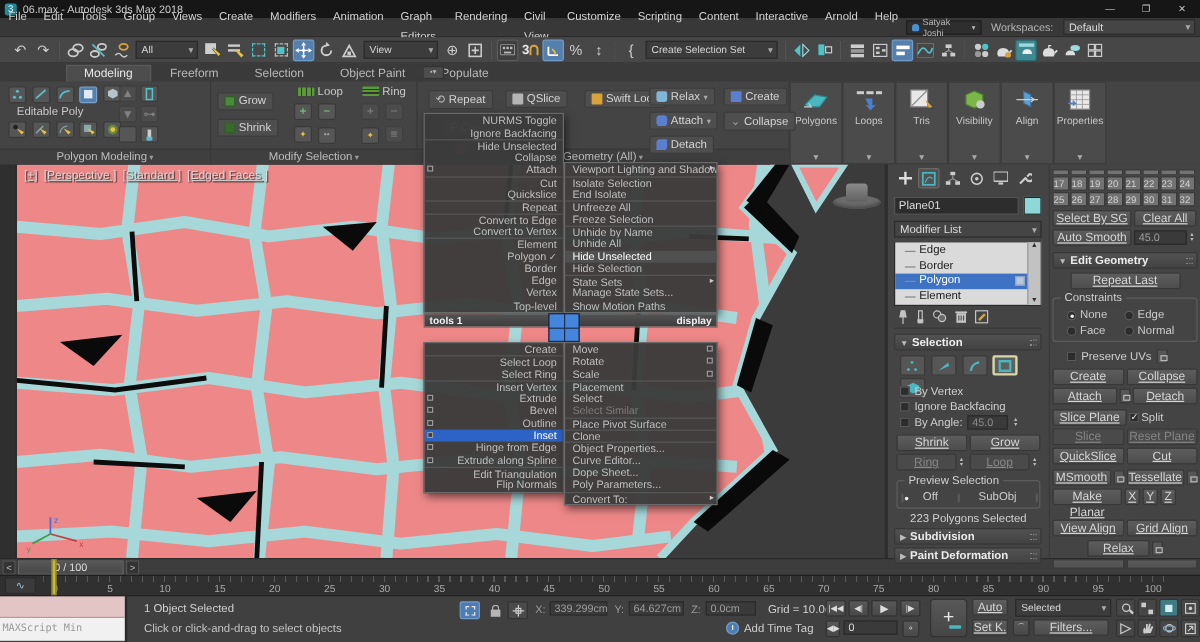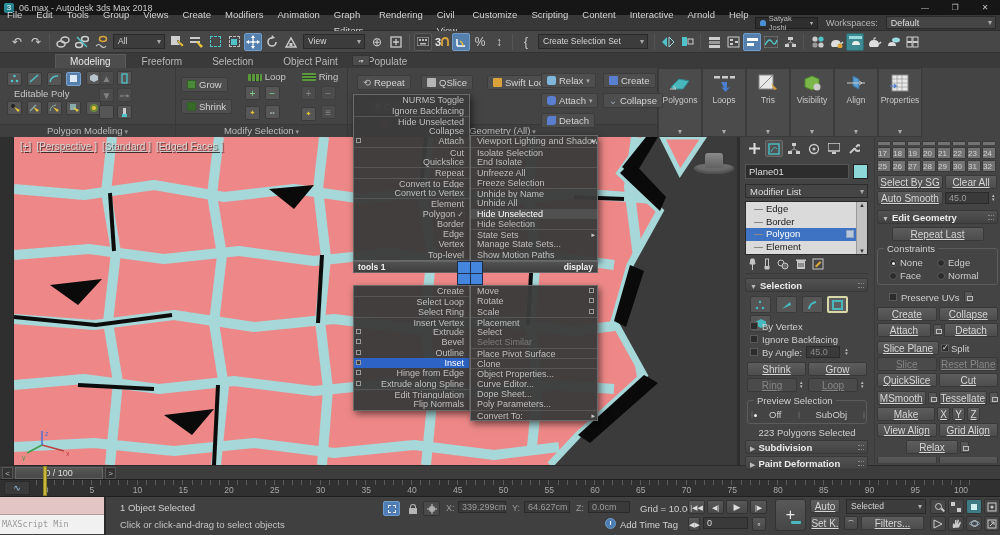--- a/index.html
+++ b/index.html
@@ -1019,21 +1019,21 @@
           <span class="setbox"></span>
         <span class="btn" style="flex:1">Tessellate</span>
           <span class="setbox"></span>
       </div>
       <div class="row" style="margin-top:2px">
         <span class="btn" style="width:58px">Make Planar</span>
         <span class="btn sq">X</span>
         <span class="btn sq">Y</span>
         <span class="btn sq">Z</span>
       </div>
-      <div class="row" style="margin-top:2px">
+      <div class="row" style="margin-top:12px">
         <span class="btn" style="flex:1">View Align</span>
         <span class="btn" style="flex:1">Grid Align</span>
       </div>
       <div class="row" style="margin-top:3px;justify-content:center">
         <span class="btn" style="width:52px">Relax</span>
         <span class="setbox"></span>
       </div>
       <div class="row" style="margin-top:3px;height:6px;overflow:hidden">
         <span class="btn" style="flex:1"></span>
           <span class="btn" style="flex:1"></span>

